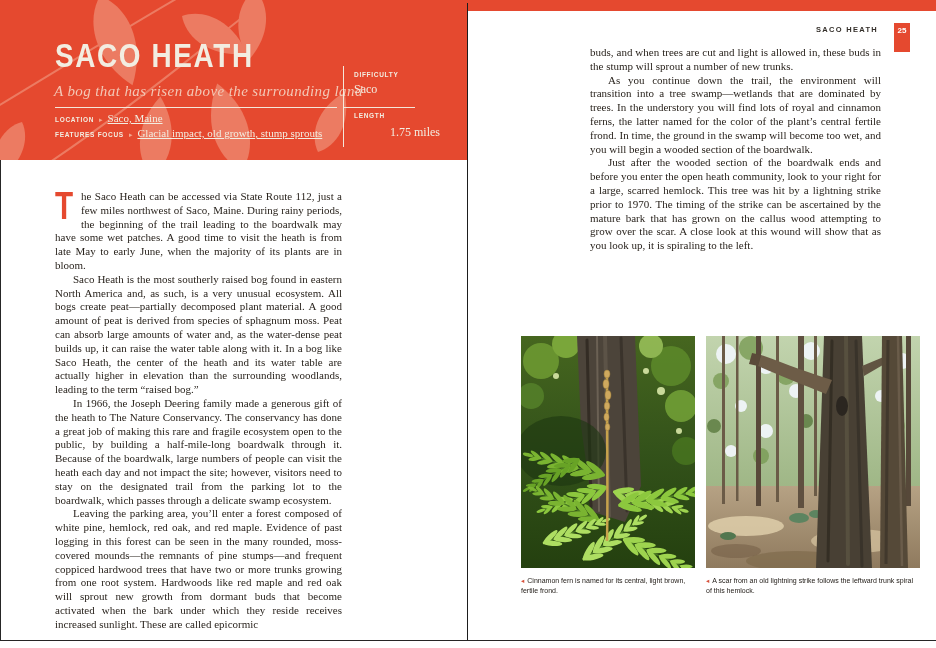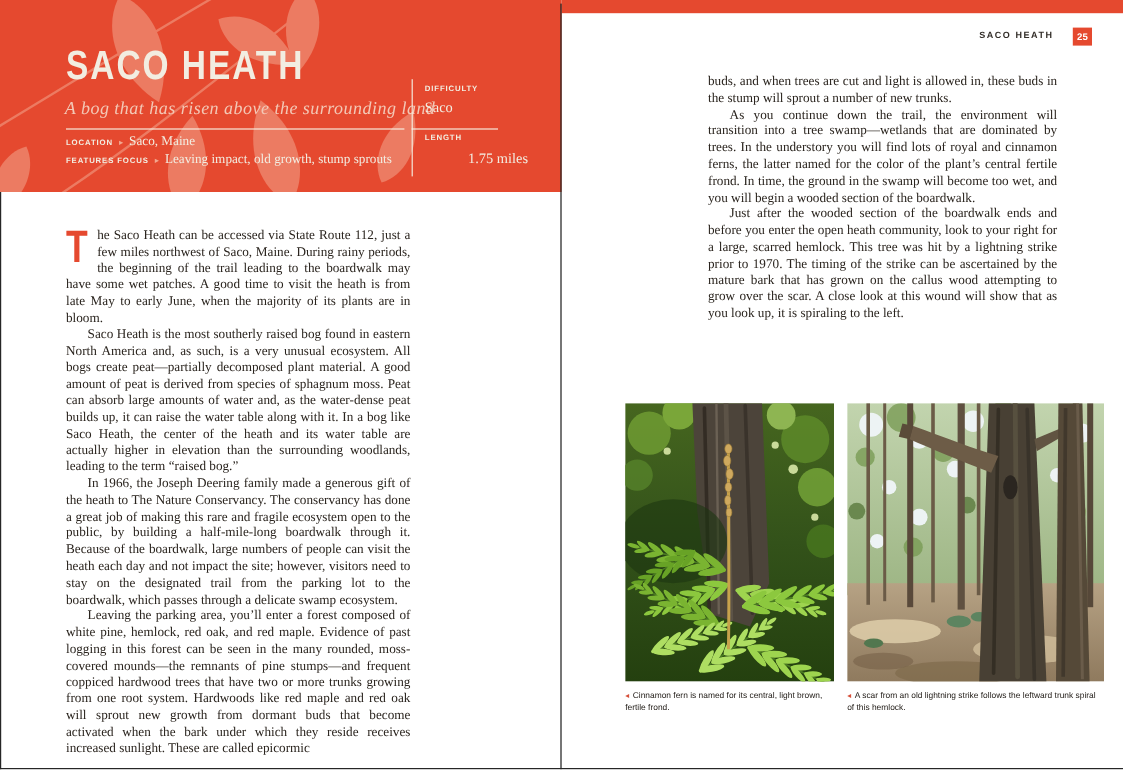--- a/index.html
+++ b/index.html
@@ -31,21 +31,21 @@
   }
   .rule{position:absolute;background:rgba(245,240,228,.95);}
   .rule-h-left{left:55px;top:107px;width:282px;height:1px;}
   .rule-v{left:343px;top:66px;width:1px;height:81px;}
   .rule-h-right{left:343px;top:107px;width:72px;height:1px;}
   .meta-row{position:absolute;left:55px;display:flex;align-items:baseline;gap:5px;white-space:nowrap;}
   .meta-row.loc{top:113px;}
   .meta-row.feat{top:128px;}
   .meta-label{font:700 6.5px/1 "Liberation Sans", sans-serif;letter-spacing:.7px;color:var(--cream);}
   .meta-marker{font-size:7px;line-height:1;color:#F2A78F;}
-  .meta-value{font:11px/1 "Liberation Serif", serif;color:var(--cream);}
+  .meta-value{font:11px/1 "Liberation Serif", serif;color:var(--cream);text-decoration:underline;}
   .stat-label{position:absolute;left:354px;font:700 6.5px/1 "Liberation Sans", sans-serif;letter-spacing:.7px;color:var(--cream);}
   .stat-value{position:absolute;left:354px;font:12px/1 "Liberation Serif", serif;color:var(--cream);}
   .diff-label{top:72px;} .diff-value{top:83px;}
   .len-label{top:113px;} .len-value{top:126px;margin-left:36px;}
 
   .body-left{
     position:absolute;left:55px;top:190px;width:287px;
     font:11px/13.8px "Liberation Serif", serif;color:var(--ink);
     text-align:justify;z-index:1;
   }
@@ -57,26 +57,26 @@
     transform:scaleX(.78);transform-origin:0 0;
   }
 
   
   .top-bar{position:absolute;left:468px;top:0;width:468px;height:11px;background:var(--accent_orange);z-index:1;}
   .running-head{
     position:absolute;left:468px;top:26px;width:410px;text-align:right;
     font:700 7.5px/1 "Liberation Sans", sans-serif;letter-spacing:1.3px;color:#332e29;
   }
   .page-num{
-    position:absolute;left:894px;top:23px;width:16px;height:15px;
+    position:absolute;left:894px;top:23px;width:16px;height:29px;
     background:var(--accent_orange);color:#ffffff;text-align:center;
     font:700 8px/15px "Liberation Sans", sans-serif;
   }
   .body-right{
-    position:absolute;left:590px;top:62px;width:291px;
+    position:absolute;left:590px;top:46px;width:291px;
     font:11px/13.8px "Liberation Serif", serif;color:var(--ink);
     text-align:justify;z-index:1;
   }
   figure{margin:0;padding:0;position:absolute;top:336px;}
   .photo-fern{left:521px;width:174px;}
   .photo-hemlock{left:706px;width:214px;}
   figure svg{display:block;}
   figcaption{
     margin-top:8px;font:7px/9.6px "Liberation Sans", sans-serif;color:#26211c;text-align:left;
   }
@@ -121,21 +121,21 @@
       <div class="rule rule-h-right"></div>
 
       <div class="meta-row loc">
         <span class="meta-label">LOCATION</span>
         <span class="meta-marker">▸</span>
         <span class="meta-value">Saco, Maine</span>
       </div>
       <div class="meta-row feat">
         <span class="meta-label">FEATURES FOCUS</span>
         <span class="meta-marker">▸</span>
-        <span class="meta-value">Leaving impact, old growth, stump sprouts</span>
+        <span class="meta-value">Glacial impact, old growth, stump sprouts</span>
       </div>
 
       <div class="stat-label diff-label">DIFFICULTY</div>
       <div class="stat-value diff-value">Saco</div>
       <div class="stat-label len-label">LENGTH</div>
       <div class="stat-value len-value">1.75 miles</div>
     </div>
 
     <div class="body-left">
       <p class="para">

